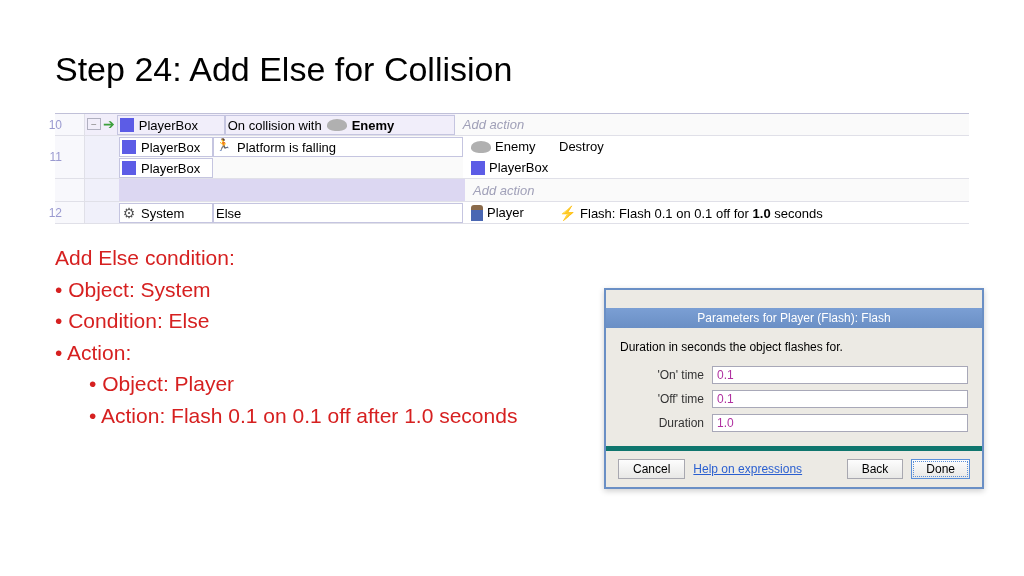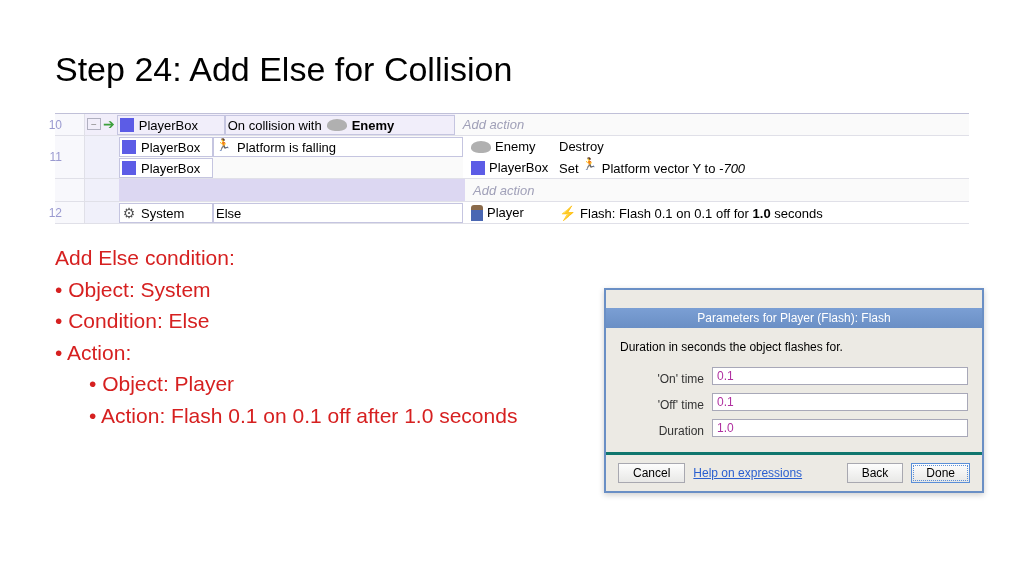--- a/index.html
+++ b/index.html
@@ -39,23 +39,23 @@
   .instr ul { list-style: none; padding-left: 0; }
   .instr li::before { content: "• "; color: #d62020; }
   .instr .sub { padding-left: 34px; }
 
   
   .dialog { position: absolute; right: 40px; top: 288px; width: 380px; border: 2px solid #6a8fc5; background: #eceae4; font-size: 12px; box-shadow: 0 2px 6px rgba(0,0,0,.2); }
   .dlg-title { background: linear-gradient(#7b9fd4, #6a8fc5); color: #fff; text-align: center; padding: 3px; font-size: 12px; margin-top: 18px; }
   .dlg-body { padding: 12px 14px 8px; }
   .dlg-desc { font-size: 12px; margin-bottom: 12px; }
   .dlg-row { display: flex; align-items: center; margin-bottom: 6px; }
-  .dlg-lbl { width: 92px; text-align: right; padding-right: 8px; font-size: 12px; color: #333; margin-top: 6px; }
+  .dlg-lbl { width: 92px; text-align: right; padding-right: 8px; font-size: 12px; color: #333; }
   .dlg-input { flex: 1; border: 1px solid #a8a8b8; padding: 1px 4px; font-size: 12px; color: #b030a0; font-family: inherit; height: 18px; }
-  .dlg-foot { display: flex; align-items: center; gap: 8px; padding: 8px 12px; border-top: 3px solid #0f766e; }
+  .dlg-foot { display: flex; align-items: center; gap: 8px; padding: 8px 12px; border-top: 5px solid #0f766e; }
   .dlg-btn { background: linear-gradient(#fdfdfd,#e8e8e6); border: 1px solid #a8a8b0; padding: 2px 14px; font-size: 12px; cursor: pointer; }
   .dlg-btn.hl { border: 1px solid #5a8fd8; outline: 1px dotted #5a8fd8; outline-offset: -3px; }
   .dlg-link { color: #2a5fd0; text-decoration: underline; font-size: 12px; flex: 1; cursor: pointer; }
 </style>
 </head>
 <body>
 
 <div class="page">
   <h1>Step 24: Add Else for Collision</h1>
 
@@ -108,26 +108,20 @@
               <span class="ic-enemy"></span>
               <span>Enemy</span>
             </span>
           <span>Destroy</span>
         </div>
         <div class="act-area" style="height:21px">
           <span class="obj">
               <span class="sq"></span>
               <span>PlayerBox</span>
             </span>
-          <span>
-            <span>Set</span>
-            <span class="ic-run" style="display:inline-block"></span>
-            <span>Platform vector Y to</span>
-            <span class="italic">-700</span>
-          </span>
         </div>
       </div>
     </div>
 
     <div class="row">
       <div class="ln"></div>
       <div class="indent"></div>
       <div class="lilac" style="width:346px;height:22px"></div>
       <div class="act-area blank">
         <span>Add action</span>

